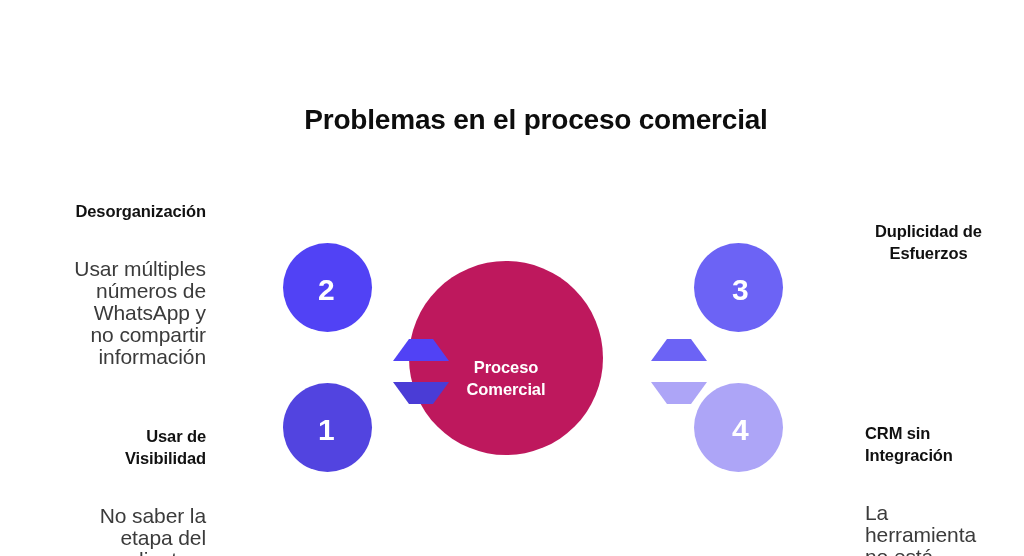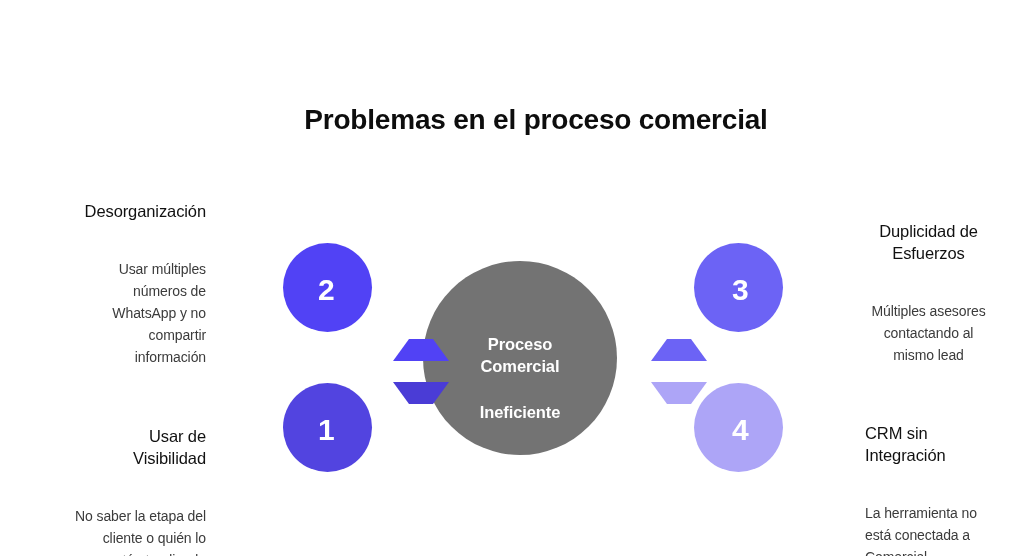--- a/index.html
+++ b/index.html
@@ -29,27 +29,27 @@
     color:#0d0d0d;
     letter-spacing:-0.2px;
   }
   .title .line { display:block; }
 
   
   .block { position:absolute; }
 
   .block h3 {
     font-size:16.5px;
-    font-weight:normal;
+    font-weight:bold;
     color:#111111;
     line-height:22px;
     letter-spacing:-0.1px;
   }
   .block p {
-    font-size:14px;
+    font-size:21px;
     font-weight:normal;
     color:#3b3b3b;
     line-height:22px;
     letter-spacing:-0.1px;
   }
 
   .block.left  { text-align:right; }
   .block.right { text-align:left; }
 
   .block.left h3  { margin-bottom:12px; }
@@ -101,23 +101,23 @@
 
   #circle-4 {
     left:670px; top:359px;
     width:89px; height:89px;
     background:#ada5f7;
   }
   #circle-4 .num { transform:translate(2px, 2px); }
 
   
   #circle-center {
-    left:399px; top:237px;
+    left:385px; top:237px;
     width:194px; height:194px;
-    background:#737373;
+    background:#be185d;
     flex-direction:column;
   }
   #circle-center .center-label {
     font-size:16.5px;
     font-weight:bold;
     line-height:22px;
     text-align:center;
     letter-spacing:-0.1px;
     transform:translateY(20px);
   }
@@ -156,21 +156,20 @@
     <p>Usar múltiples números de WhatsApp y no compartir información</p>
   </div>
 
   <div class="block left" id="blk-visibilidad">
     <h3>Usar de Visibilidad</h3>
     <p>No saber la etapa del cliente o quién lo está atendiendo</p>
   </div>
 
   <div class="block right" id="blk-duplicidad">
     <h3>Duplicidad de Esfuerzos</h3>
-    <p>Múltiples asesores contactando al mismo lead</p>
   </div>
 
   <div class="block right" id="blk-crm">
     <h3>CRM sin Integración</h3>
     <p>La herramienta no está conectada a Comercial</p>
   </div>
 
   <div class="circle" id="circle-2">
     <span class="num">2</span>
   </div>
@@ -183,21 +182,20 @@
     <span class="num">3</span>
   </div>
 
   <div class="circle" id="circle-4">
     <span class="num">4</span>
   </div>
 
   <div class="circle" id="circle-center">
     <span class="center-label">
       <span class="l">Proceso Comercial</span>
-      <span class="l">Ineficiente</span>
     </span>
   </div>
 
   <div class="tri up" id="tri-left-up"></div>
   <div class="tri down" id="tri-left-down"></div>
   <div class="tri up" id="tri-right-up"></div>
   <div class="tri down" id="tri-right-down"></div>
 
 </div>
 

